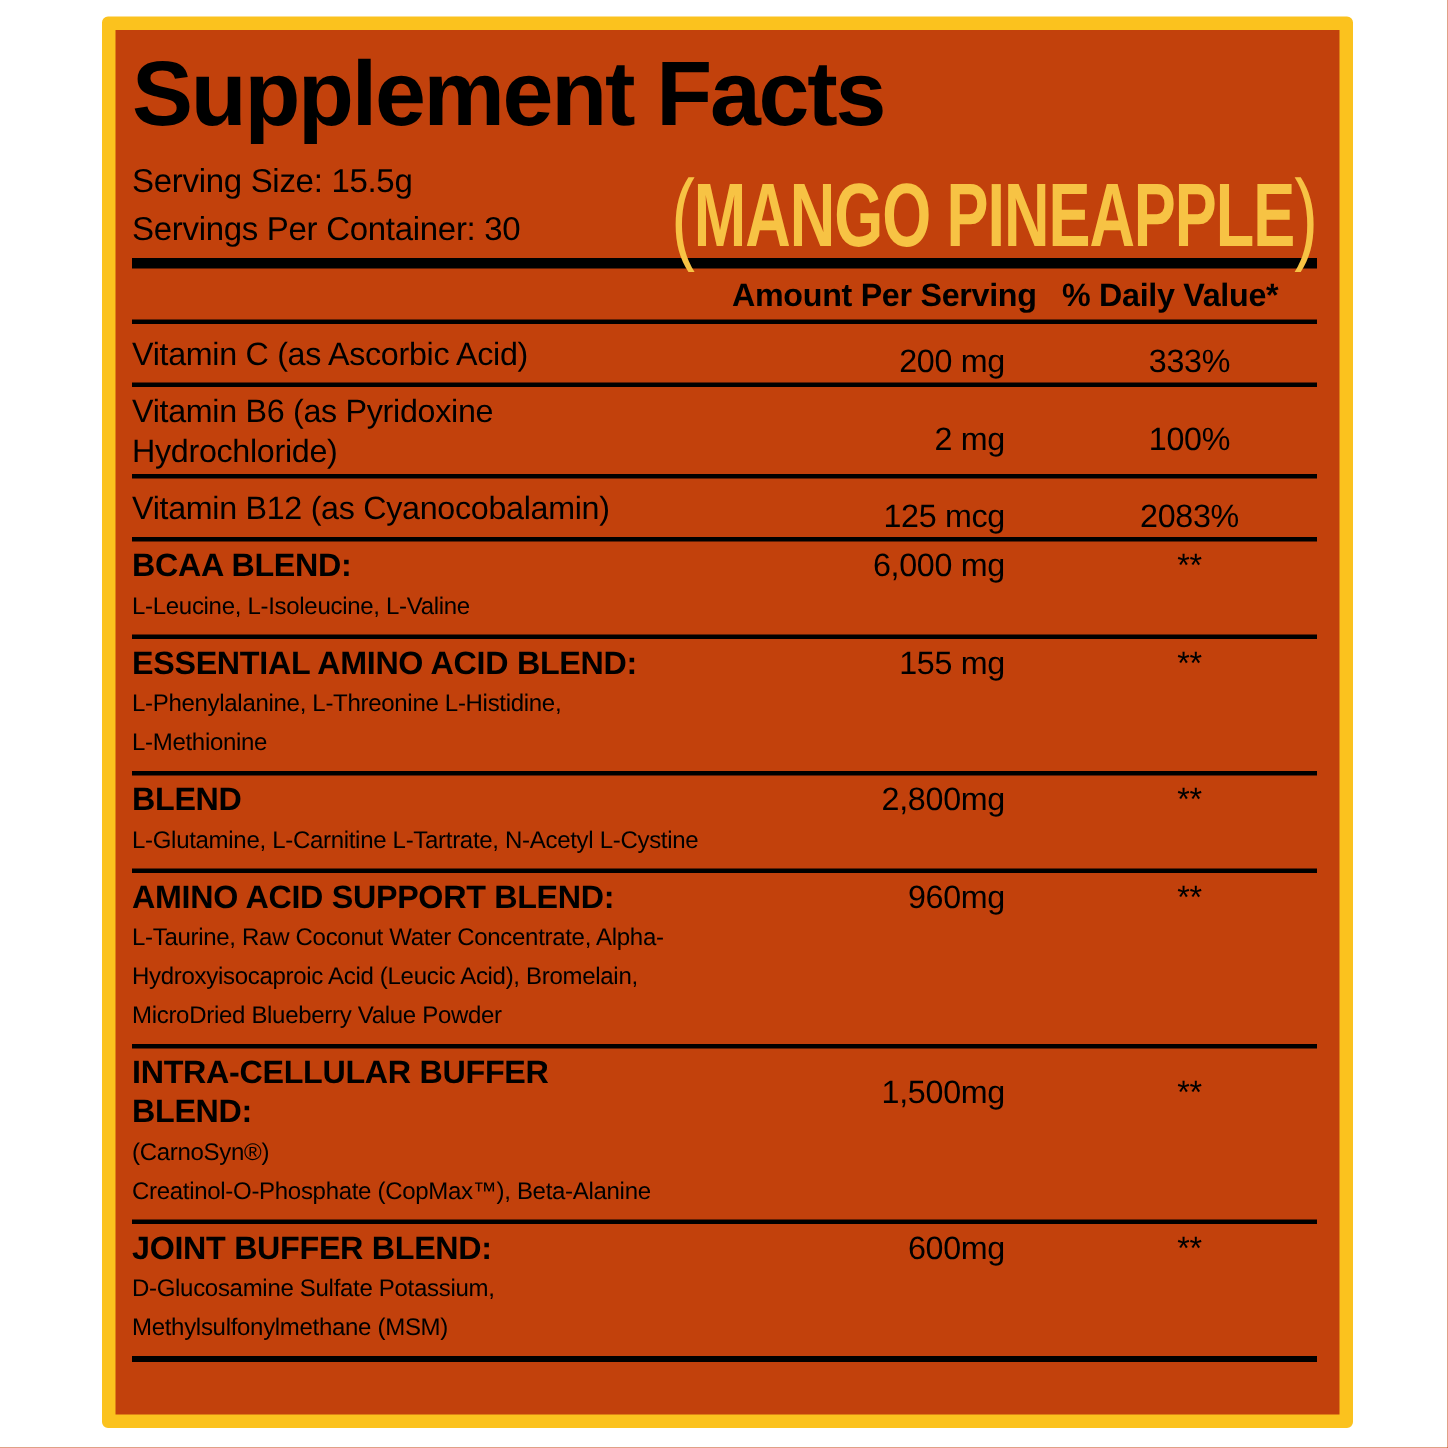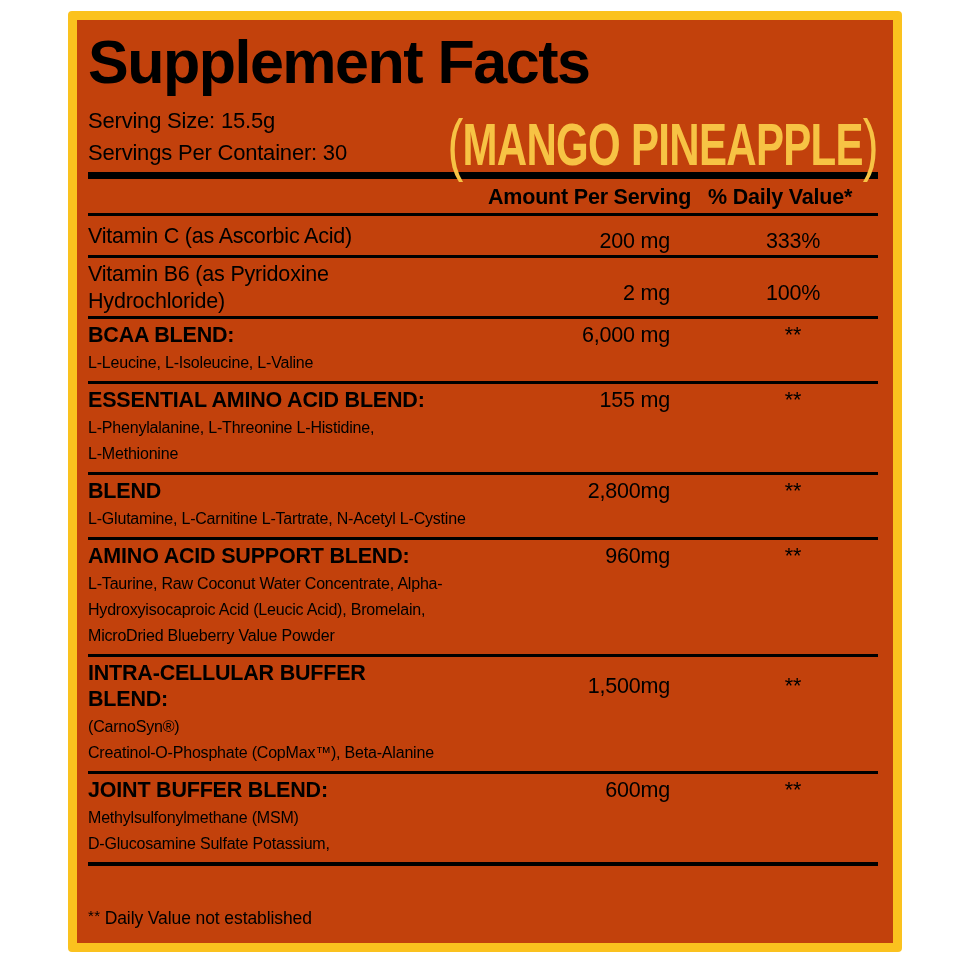--- a/index.html
+++ b/index.html
@@ -83,20 +83,29 @@
       </div>
       <div class="row nutrient">
         <div class="row-top">
           <div class="cell-name">
             <div class="name-line">Vitamin B6 (as Pyridoxine Hydrochloride)</div>
           </div>
           <div class="cell-amt">2 mg</div>
           <div class="cell-dv">100%</div>
         </div>
       </div>
+      <div class="row nutrient">
+        <div class="row-top">
+          <div class="cell-name">
+            <div class="name-line">Vitamin B12 (as Cyanocobalamin)</div>
+          </div>
+          <div class="cell-amt">125 mcg</div>
+          <div class="cell-dv">2083%</div>
+        </div>
+      </div>
       <div class="row blend">
         <div class="row-top">
           <div class="cell-name">
             <div class="name-line">BCAA BLEND:</div>
           </div>
           <div class="cell-amt">6,000 mg</div>
           <div class="cell-dv">**</div>
         </div>
         <div class="ingredients">
           <div class="ing-line">L-Leucine, L-Isoleucine, L-Valine</div>
@@ -156,22 +165,22 @@
       </div>
       <div class="row blend">
         <div class="row-top">
           <div class="cell-name">
             <div class="name-line">JOINT BUFFER BLEND:</div>
           </div>
           <div class="cell-amt">600mg</div>
           <div class="cell-dv">**</div>
         </div>
         <div class="ingredients">
+          <div class="ing-line">D-Glucosamine Sulfate Potassium,</div>
           <div class="ing-line">Methylsulfonylmethane (MSM)</div>
-          <div class="ing-line">D-Glucosamine Sulfate Potassium,</div>
         </div>
       </div>
     </div>
 
   <div class="footnote"><span class="fn-stars">**</span><span>Daily Value not established</span></div>
 
   <div class="other" id="other-ingredients"></div>
 </div>
 
 </body></html>

